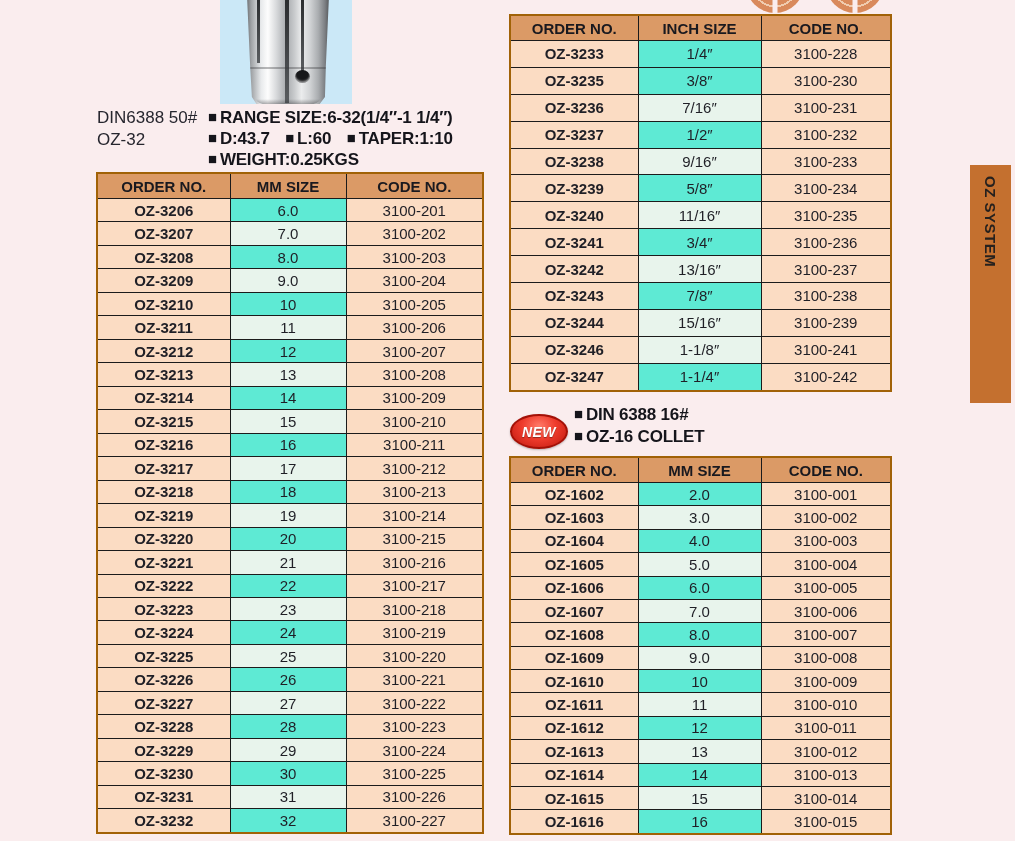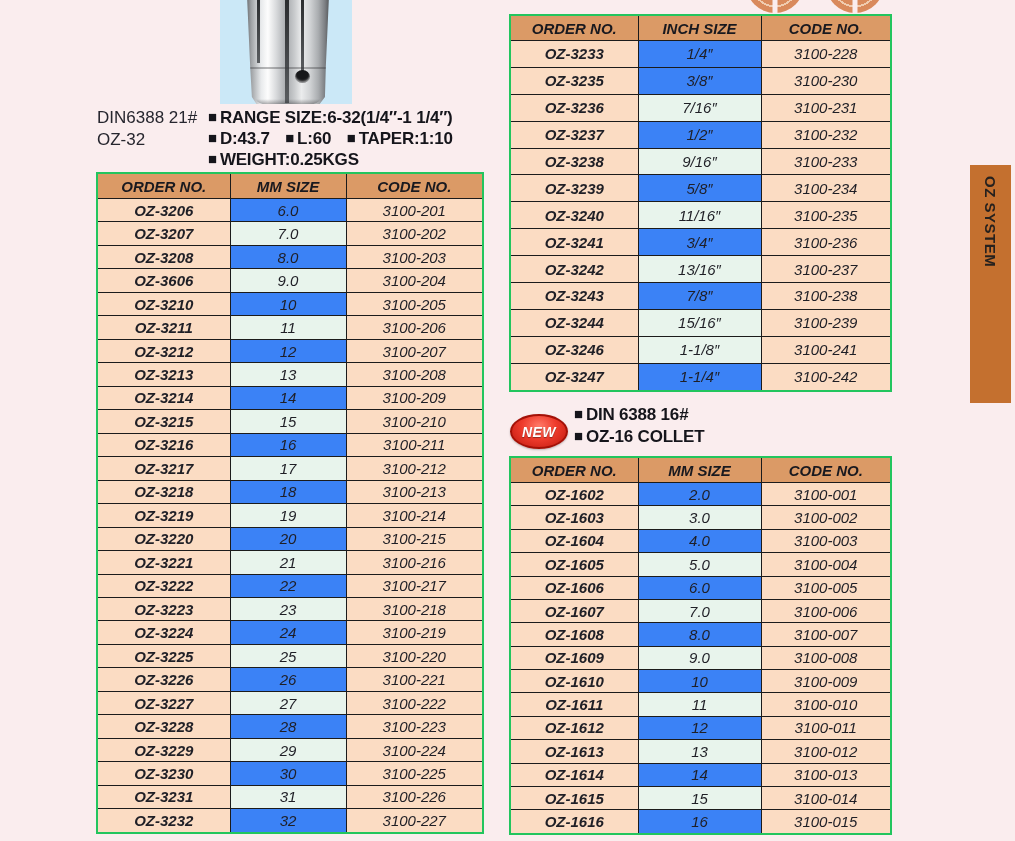--- a/index.html
+++ b/index.html
@@ -42,27 +42,27 @@
   .specs, .new-heading { position:absolute; font-size:17px; font-weight:700; line-height:21px; color:#15151b; letter-spacing:-0.2px; }
   .specs { left:208px; top:107px; }
   .spec-line { white-space:nowrap; }
   .spec-item { margin-right:11px; }
   .spec-item:last-child { margin-right:0; }
   .bullet { display:inline-block; margin-right:3px; font-size:15px; position:relative; top:-1px; }
 
   
   .data-table {
     position:absolute; border-collapse:collapse; table-layout:fixed;
-    border:2px solid #22c55e; font-size:15px; color:#1f1f26;font-style:italic;
+    border:2px solid #a16207; font-size:15px; color:#1f1f26;
   }
   .data-table th, .data-table td { border:1px solid #1b1b1b; text-align:center; vertical-align:middle; padding:0; overflow:hidden; }
   .data-table th { background:#db9a66; font-weight:700; height:24px; font-size:15px; color:#19191f; }
   .data-table td { background:#fbdcc3; }
   .data-table td:first-child { font-weight:700; }
-  .data-table td.size-white { background:#3b82f6; }
+  .data-table td.size-white { background:#5eead4; }
   .data-table td.size-mint { background:#e8f4ec; }
   #tbl-oz32 { left:96px;  top:14px;  width:386px; height:662px; top:172px; }
   #tbl-inch { left:509px; top:14px;  width:381px; height:378px; }
   #tbl-oz16 { left:509px; top:456px; width:381px; height:379px; }
 
   
   .new-badge {
     position:absolute; left:510px; top:414px; width:54px; height:31px; border-radius:50%;
     background:radial-gradient(ellipse at 50% 32%, #ff7a68 0%, #ee3b2c 45%, #bd170d 100%);
     border:2px solid #a31107; box-shadow:0 1px 2px rgba(0,0,0,.25);
@@ -94,21 +94,21 @@
       <div class="collet-shoulder"></div>
       <div class="collet-hole"></div>
       <div class="collet-base"></div>
     </div>
   </div>
 
   <div class="deco-ring ring-1"></div>
   <div class="deco-ring ring-2"></div>
 
   <div class="model">
-    <div>DIN6388 21#</div>
+    <div>DIN6388 50#</div>
     <div>OZ-32</div>
   </div>
 
   <div class="specs">
     <div class="spec-line">
       <span class="spec-item"><span class="bullet">■</span><span>RANGE SIZE:6-32(1/4″-1 1/4″)</span></span>
     </div>
     <div class="spec-line">
       <span class="spec-item"><span class="bullet">■</span><span>D:43.7</span></span>
       <span class="spec-item"><span class="bullet">■</span><span>L:60</span></span>
@@ -140,21 +140,21 @@
           <td>OZ-3207</td>
           <td class="size-mint">7.0</td>
           <td>3100-202</td>
         </tr>
         <tr>
           <td>OZ-3208</td>
           <td class="size-white">8.0</td>
           <td>3100-203</td>
         </tr>
         <tr>
-          <td>OZ-3606</td>
+          <td>OZ-3209</td>
           <td class="size-mint">9.0</td>
           <td>3100-204</td>
         </tr>
         <tr>
           <td>OZ-3210</td>
           <td class="size-white">10</td>
           <td>3100-205</td>
         </tr>
         <tr>
           <td>OZ-3211</td>

